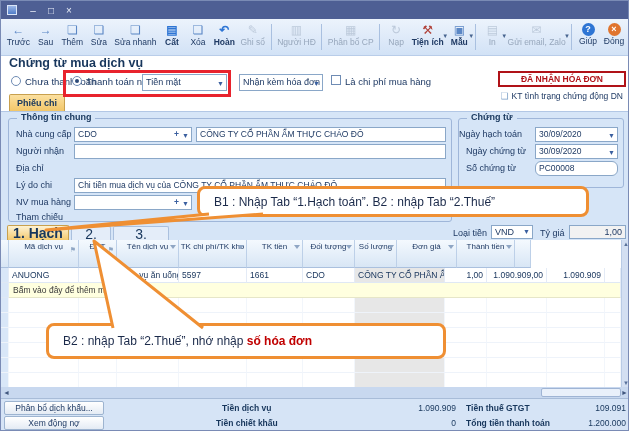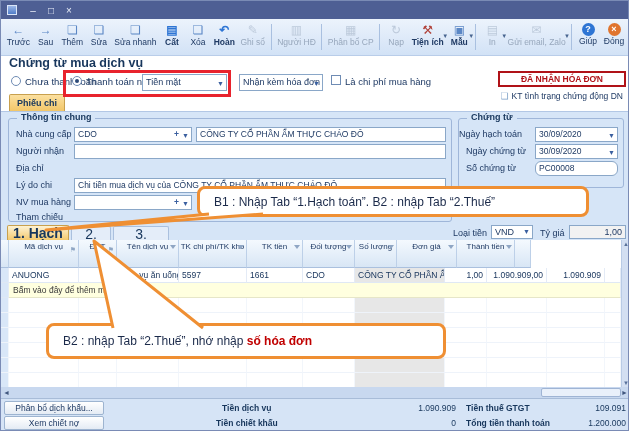--- a/index.html
+++ b/index.html
@@ -433,21 +433,21 @@
   <span class="dn">▼</span>
 </div>
 <div class="hscroll">
   <span class="hs-arrow" style="left:0;">◄</span>
   <span class="hs-thumb"></span>
   <span class="hs-arrow" style="right:0;">►</span>
 </div>
 
 <div class="abs footer"></div>
 <div class="abs f-btn" style="top:400px;">Phân bổ dịch khấu...</div>
-<div class="abs f-btn" style="top:415px;">Xem chiết nợ</div>
+<div class="abs f-btn" style="top:415px;">Xem động nợ</div>
 <span class="tot-label" style="left:215px;top:402px;margin-left:6px;">Tiền dịch vụ</span>
 <span class="tot-val" style="left:360px;top:402px;width:95px;">1.090.909</span>
 <span class="tot-label" style="left:465px;top:402px;">Tiền thuế GTGT</span>
 <span class="tot-val" style="left:545px;top:402px;width:80px;">109.091</span>
 <span class="tot-label" style="left:215px;top:417px;">Tiền chiết khấu</span>
 <span class="tot-val" style="left:360px;top:417px;width:95px;">0</span>
 <span class="tot-label" style="left:465px;top:417px;">Tổng tiền thanh toán</span>
 <span class="tot-val" style="left:545px;top:417px;width:80px;">1.200.000</span>
 
 <div class="callout" style="left:196px;top:185px;width:392px;height:31px;padding-left:14px;">

